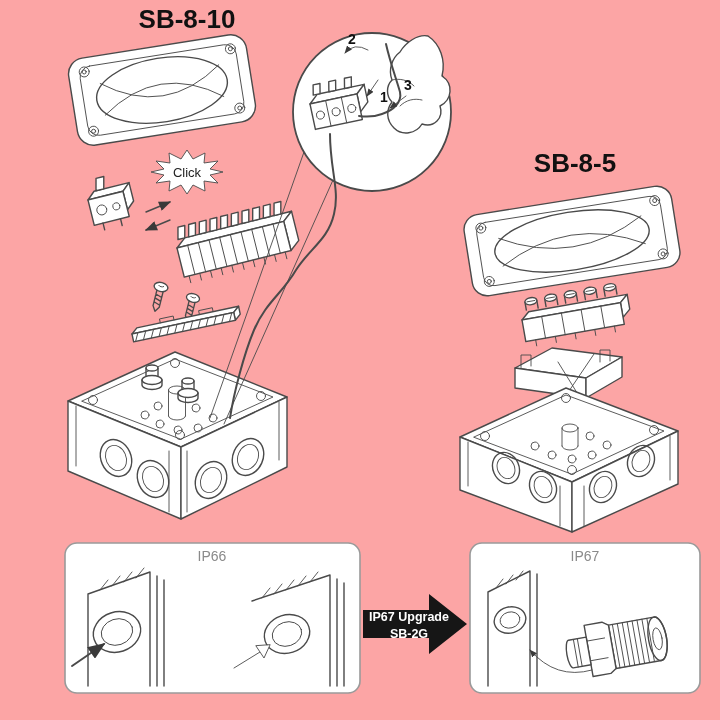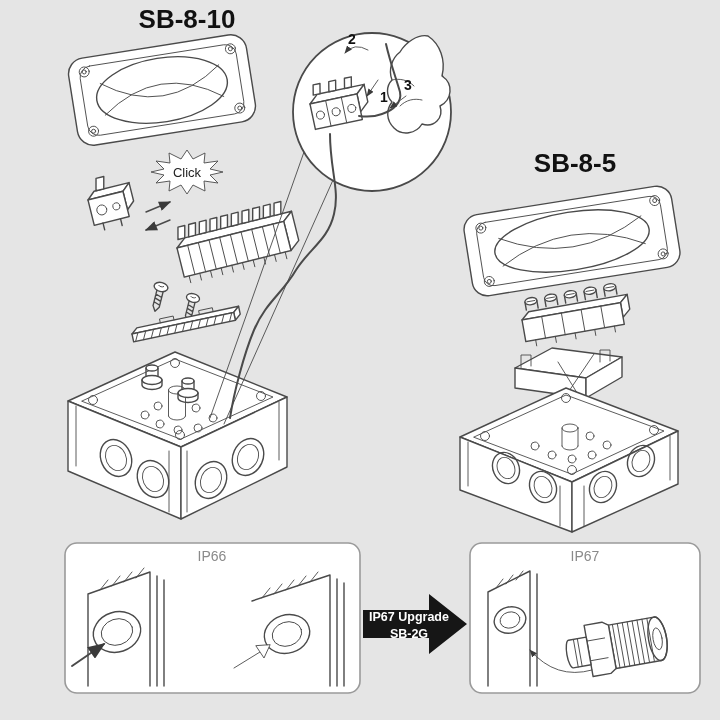--- a/index.html
+++ b/index.html
@@ -1,16 +1,16 @@
 <!DOCTYPE html>
 <html><head>
 <meta charset="utf-8">
 <style>
   html,body { margin:0; padding:0; background:#ffffff; }
-  #stage { width:720px; height:720px; position:relative; background:#e5e5e5; }
+  #stage { width:720px; height:720px; position:relative; background:#fca5a5; }
   svg { display:block; }
   .ln  { fill:none; stroke:#4a4a4a; stroke-width:1.4; stroke-linecap:round; stroke-linejoin:round; }
   .lnw { fill:#ffffff; stroke:#4a4a4a; stroke-width:1.4; stroke-linejoin:round; }
   .thin { stroke-width:0.9; }
   .w2  { stroke-width:2; }
   text { font-family:"Liberation Sans", sans-serif; fill:#111; }
   .title { font-size:26px; font-weight:bold; }
   .step  { font-size:14px; font-weight:bold; }
   .click { font-size:13px; fill:#222; }
   .iplabel { font-size:14px; fill:#8a8a8a; }

